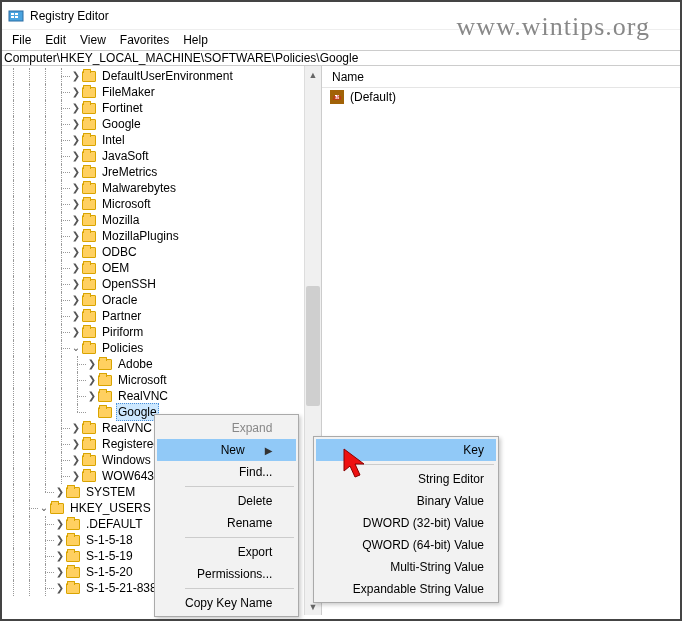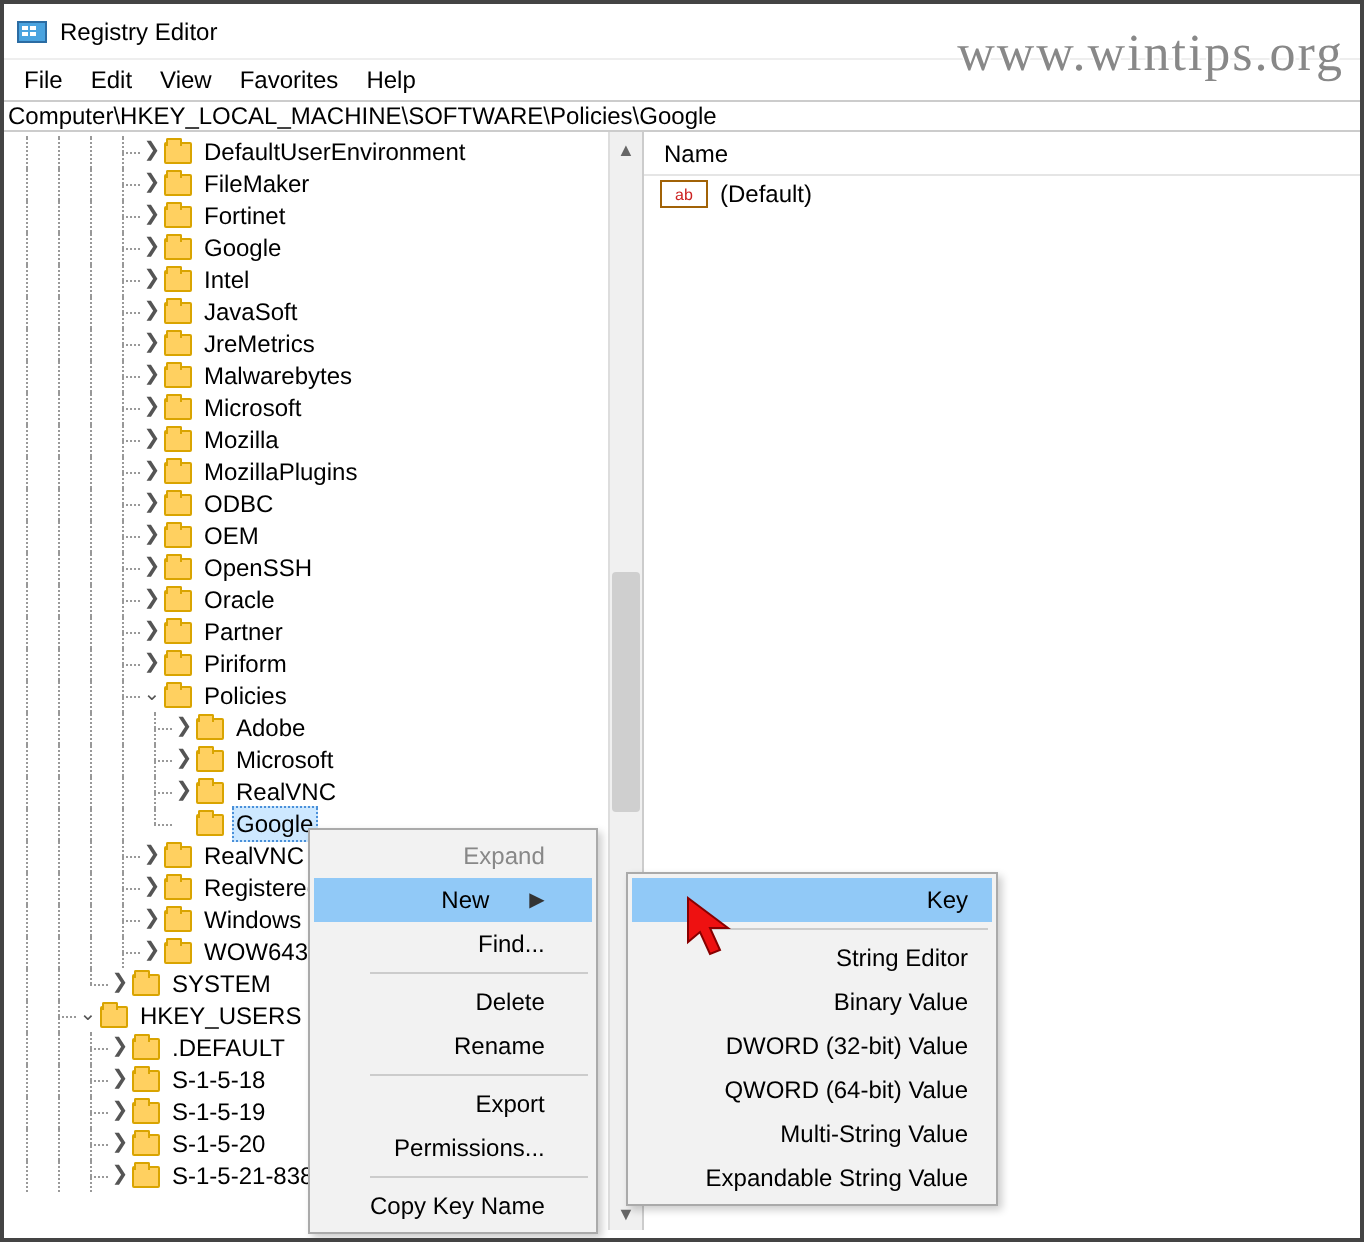--- a/index.html
+++ b/index.html
@@ -81,22 +81,22 @@
   }
   .list-row {
     display: flex;
     align-items: center;
     height: 18px;
     padding-left: 8px;
     gap: 6px;
     font-size: 12px;
   }
   .string-icon {
-    width: 24px; height: 14px;
-    border: 1px solid #a16207; background: #fff;
+    width: 14px; height: 14px;
+    border: 5px solid #a16207; background: #fff;
     display: inline-flex; align-items: center; justify-content: center;
     font-size: 8px; color: #c22; font-weight: normal;
   }
 
   
   .tree { padding: 2px 0 2px 4px; font-size: 12px; line-height: 16px; color:#000; }
   .tree-row {
     display: flex; align-items: center; height: 16px;
     white-space: nowrap;
   }
@@ -130,21 +130,21 @@
     position: relative;
   }
   .context-menu .cm-item.disabled { color:#888; }
   .context-menu .cm-item.hover { background:#91c9f7; }
   .context-menu .cm-item .arrow { font-size:10px; color:#333; margin-left:20px;}
   .context-menu .cm-sep { height:1px; background:#ccc; margin:3px 2px 3px 28px;}
   .submenu .cm-item { min-width: 180px; padding-right:12px;}
   
   .watermark {
     position: absolute;
-    top: 10px; right: 8px;
+    top: 10px; right: 30px;
     font-family: Georgia, serif;
     font-size: 26px;
     letter-spacing: 1px;
     color: #888;
     text-shadow: 1px 1px 0 #fff, -1px -1px 0 #fff;
     pointer-events: none;
     z-index: 200;
   }
   .cursor {
     position: absolute;

